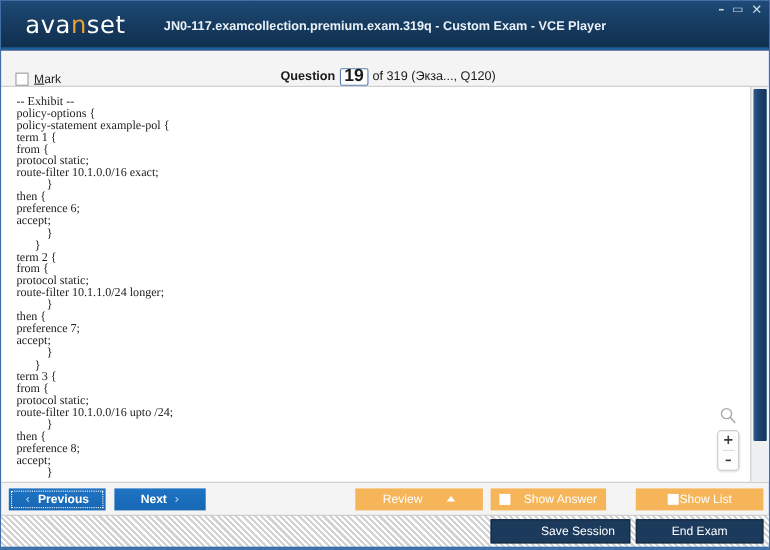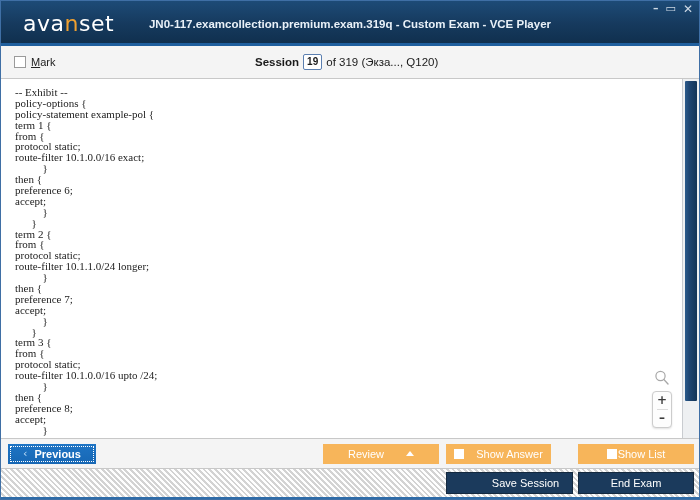--- a/index.html
+++ b/index.html
@@ -81,21 +81,21 @@
   }
   .win-btn.close { font-size: 12px; }
 
   
   .qheader {
     height: 33px;
     flex: 0 0 33px;
     background: #f4f4f4;
     border-bottom: 1px solid #c8c8c8;
     display: flex;
-    align-items: center;
+    align-items: flex-end;
     position: relative;
   }
 
   .mark-wrap {
     display: flex;
     align-items: center;
     margin-left: 13px;
     gap: 5px;
   }
   .chk {
@@ -118,21 +118,21 @@
     gap: 4px;
     font-size: 11.5px;
     color: #1a1a1a;
   }
   .qcenter .qlabel { font-weight: bold; }
   .qnum-box {
     border: 1px solid #5b7fb0;
     background: #ffffff;
     padding: 0px 3px;
     font-weight: bold;
-    font-size: 10px;
+    font-size: 16px;
     line-height: 14px;
     border-radius: 2px;
   }
   .qrest { color: #1a1a1a; }
 
   
   .content-wrap {
     flex: 1 1 auto;
     position: relative;
     display: flex;
@@ -323,21 +323,21 @@
     </div>
   </div>
 
   <div class="qheader">
     <div class="mark-wrap">
       <span class="chk"></span>
       <span class="mark-label"><u>M</u><span>ark</span></span>
     </div>
 
     <div class="qcenter">
-      <span class="qlabel">Session</span>
+      <span class="qlabel">Question</span>
       <span class="qnum-box">19</span>
       <span class="qrest">of 319 (Экза..., Q120)</span>
     </div>
   </div>
 
   <div class="content-wrap">
     <div class="exhibit"><div class="line">-- Exhibit --</div><div class="line">policy-options {</div><div class="line">policy-statement example-pol {</div><div class="line">term 1 {</div><div class="line">from {</div><div class="line">protocol static;</div><div class="line">route-filter 10.1.0.0/16 exact;</div><div class="line">          }</div><div class="line">then {</div><div class="line">preference 6;</div><div class="line">accept;</div><div class="line">          }</div><div class="line">      }</div><div class="line">term 2 {</div><div class="line">from {</div><div class="line">protocol static;</div><div class="line">route-filter 10.1.1.0/24 longer;</div><div class="line">          }</div><div class="line">then {</div><div class="line">preference 7;</div><div class="line">accept;</div><div class="line">          }</div><div class="line">      }</div><div class="line">term 3 {</div><div class="line">from {</div><div class="line">protocol static;</div><div class="line">route-filter 10.1.0.0/16 upto /24;</div><div class="line">          }</div><div class="line">then {</div><div class="line">preference 8;</div><div class="line">accept;</div><div class="line">          }</div></div>
 
     <div class="zoom-tools">
       <svg class="magnifier" viewBox="0 0 18 18">
@@ -354,20 +354,24 @@
     <div class="vscroll">
       <div class="thumb"></div>
     </div>
   </div>
 
   <div class="actionbar">
     <div class="btn-prev">
       <span class="chev">‹</span>
       <span>Previous</span>
     </div>
+    <div class="btn-next">
+      <span>Next</span>
+      <span class="chev">›</span>
+    </div>
 
     <div class="btn-orange btn-review">
       <span>Review</span>
       <span class="tri-up"></span>
     </div>
 
     <div class="btn-orange btn-showanswer">
       <span class="wsq"></span>
       <span>Show Answer</span>
     </div>

